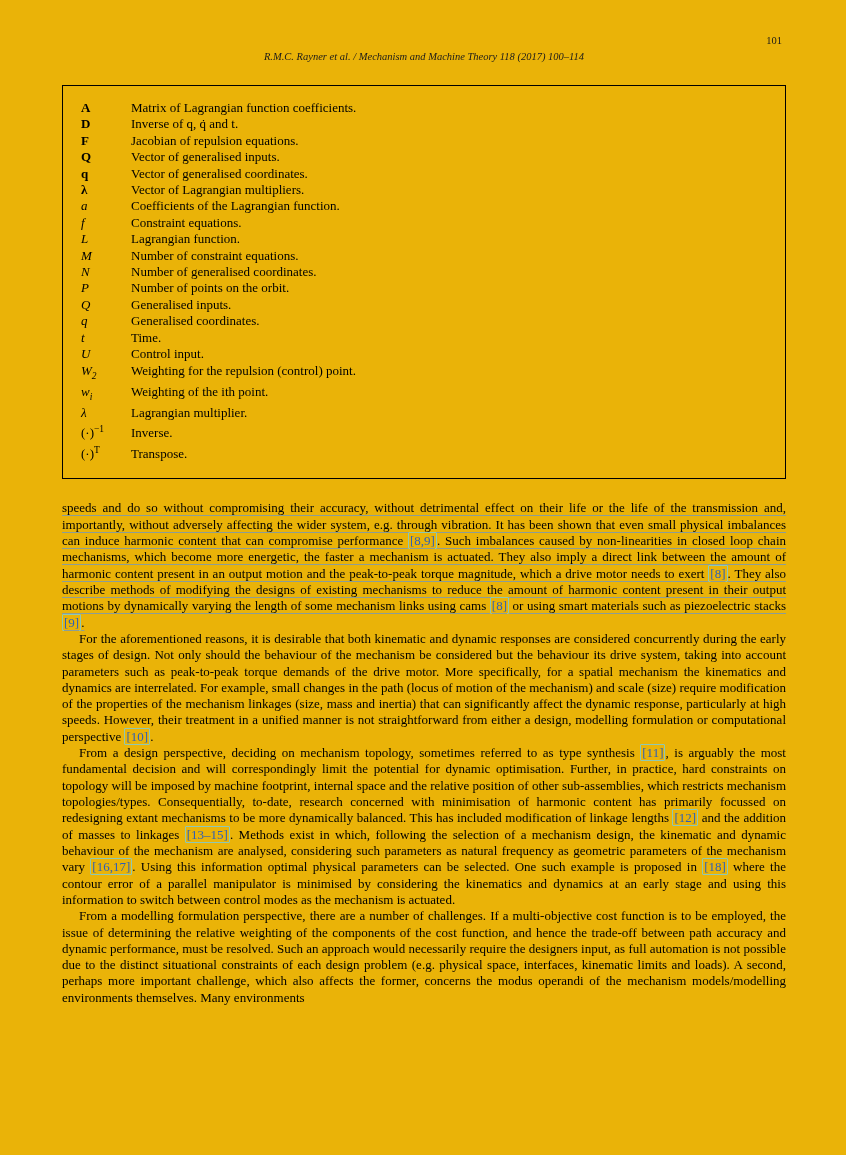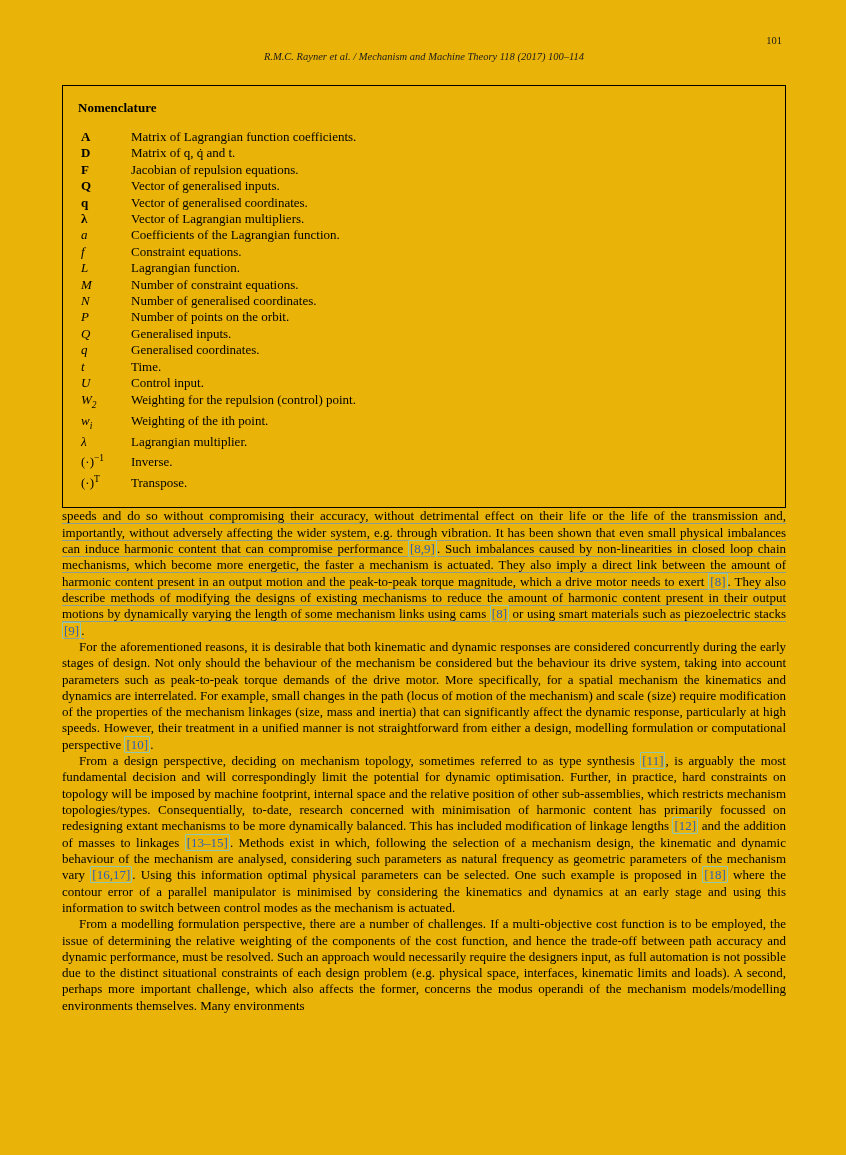--- a/index.html
+++ b/index.html
@@ -46,20 +46,21 @@
     line-height:16.4px;
     vertical-align:baseline;
   }
   td.sym { width:50px; white-space:nowrap; }
   td.sym.b { font-weight:bold; }
   td.sym.i { font-style:italic; }
   td.sym sub, td.sym sup { font-size:9.5px; }
 
   
   .body-text {
+    margin-top:21px;
     font-size:13px;
     line-height:16.32px;
     text-align:justify;
   }
   .body-text p { margin:0; }
   .body-text p.indent { text-indent:17px; }
   .body-text p.rev {
     text-decoration:underline;
     text-decoration-thickness:1px;
     text-decoration-color:#8b9d97;
@@ -79,30 +80,29 @@
 
 <div class="page">
   <div class="content">
 
     <div class="running-header">
       <span>R.M.C. Rayner et al. / Mechanism and Machine Theory 118 (2017) 100–114</span>
       <span class="pageno">101</span>
     </div>
 
     <div class="nomen-box">
-      <div class="nomen-title">Nomenclature</div>
       <table class="nomen">
         <tbody id="nomen-body">
             <tr>
               <td class="sym b">A</td>
               <td class="def">Matrix of Lagrangian function coefficients.</td>
             </tr>
             <tr>
               <td class="sym b">D</td>
-              <td class="def">Matrix of q, q̇ and t.</td>
+              <td class="def">Inverse of q, q̇ and t.</td>
             </tr>
             <tr>
               <td class="sym b">F</td>
               <td class="def">Jacobian of repulsion equations.</td>
             </tr>
             <tr>
               <td class="sym b">Q</td>
               <td class="def">Vector of generalised inputs.</td>
             </tr>
             <tr>

